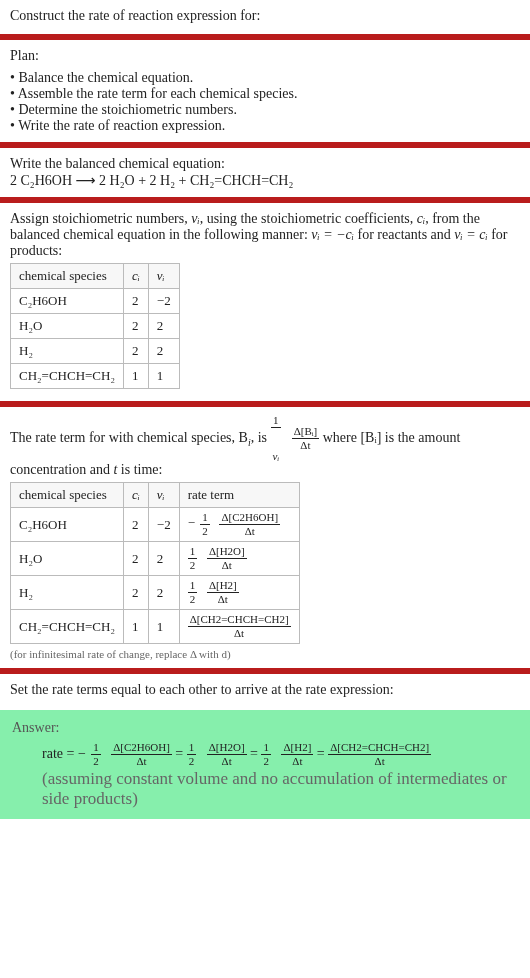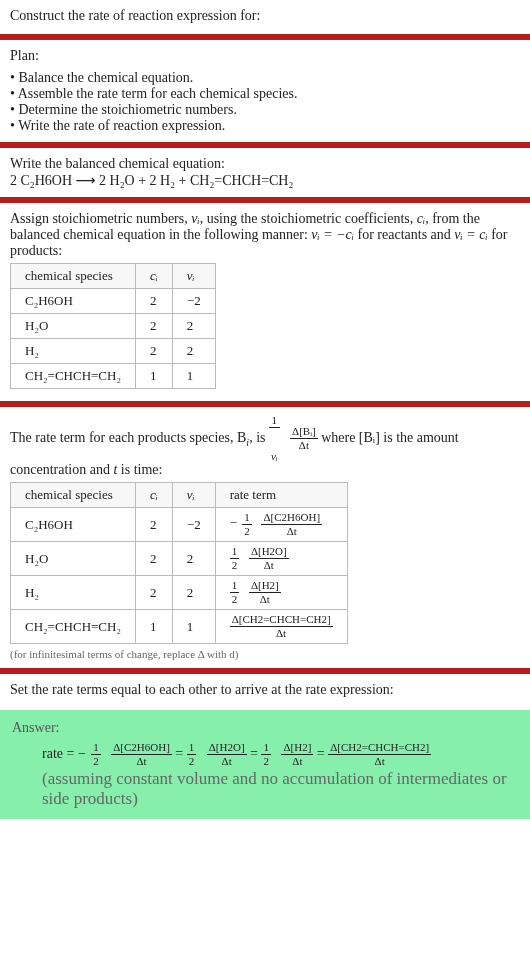--- a/index.html
+++ b/index.html
@@ -28,21 +28,21 @@
   .arrow { padding: 0 4px; }
   .plan-title { margin-bottom: 6px; }
   .plan-item { margin-left: 0; }
   table.data {
     border-collapse: collapse;
     margin-top: 4px;
     margin-bottom: 4px;
   }
   table.data th, table.data td {
     border: 1px solid #bbb;
-    padding: 4px 14px;
+    padding: 4px 8px;
     text-align: left;
     font-weight: normal;
     font-size: 13px;
     vertical-align: middle;
   }
   table.data th { background: #f7f7f7; }
   .ital { font-style: italic; margin-top: 22px; }
   .frac {
     display: inline-block;
     text-align: center;
@@ -134,21 +134,21 @@
       <td>CH₂=CHCH=CH₂</td>
       <td>1</td>
       <td>1</td>
     </tr>
   </tbody>
     </table>
 </div>
 
 <div class="section">
   <div>
-    <span>The rate term for each products species, B</span><span class="ital sub">i</span><span>, is </span>
+    <span>The rate term for with chemical species, B</span><span class="ital sub">i</span><span>, is </span>
     <span class="frac">
       <span class="num">1</span>
       <span class="den ital">νᵢ</span>
     </span>
     &nbsp;
     <span class="frac">
       <span class="num">Δ[Bᵢ]</span>
       <span class="den">Δt</span>
     </span>
     <span> where [Bᵢ] is the amount concentration and </span><span class="ital">t</span><span> is time:</span>
@@ -221,21 +221,21 @@
       <td>1</td>
       <td class="rate-cell">
         <span class="frac">
           <span class="num">Δ[CH2=CHCH=CH2]</span>
           <span class="den">Δt</span>
         </span>
       </td>
     </tr>
   </tbody>
     </table>
-  <div class="smallnote">(for infinitesimal terms of change, replace Δ with d)</div>
+  <div class="smallnote">(for infinitesimal rate of change, replace Δ with d)</div>
 </div>
 
 <div class="section noborder">
   <div>Set the rate terms equal to each other to arrive at the rate expression:</div>
 </div>
 
 <div class="answer-box">
   <div class="answer-label">Answer:</div>
   <div class="answer-content">
     <span>rate = </span>

